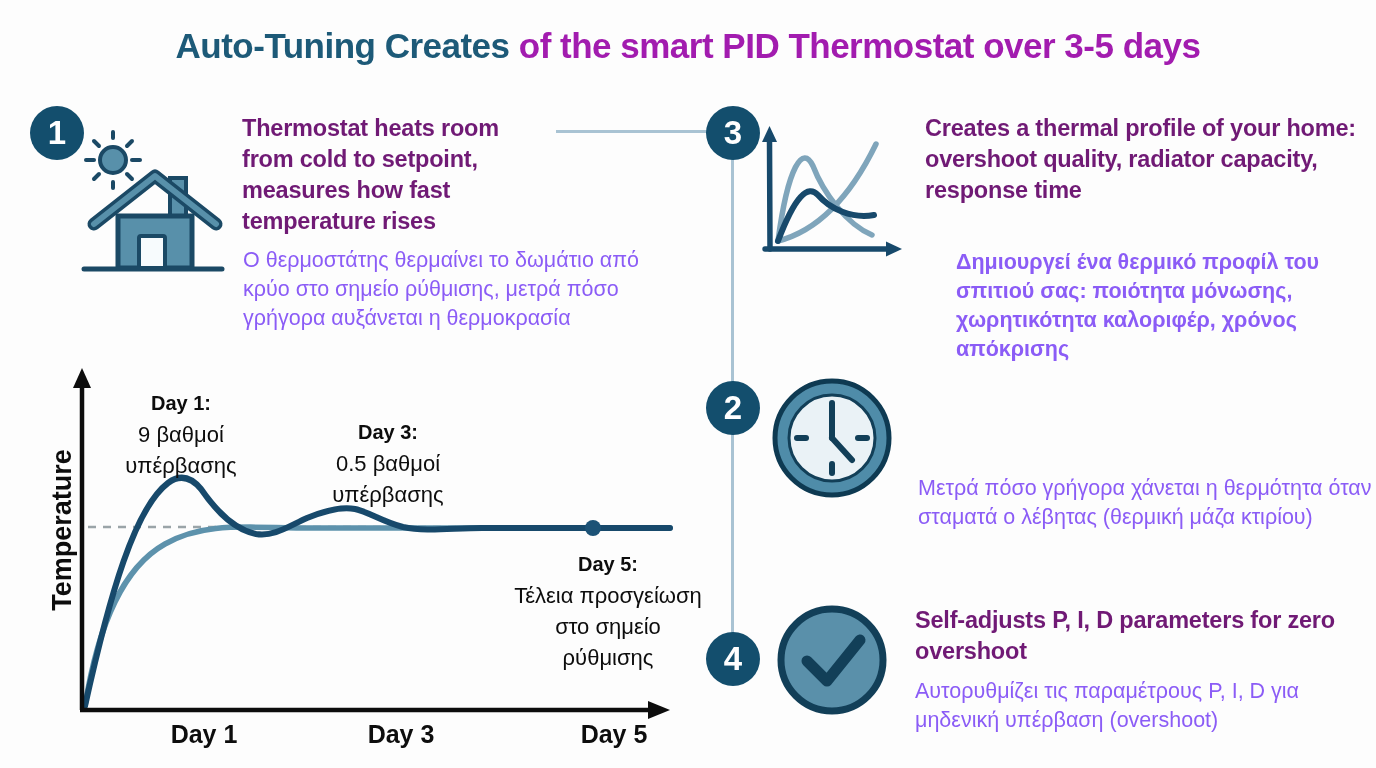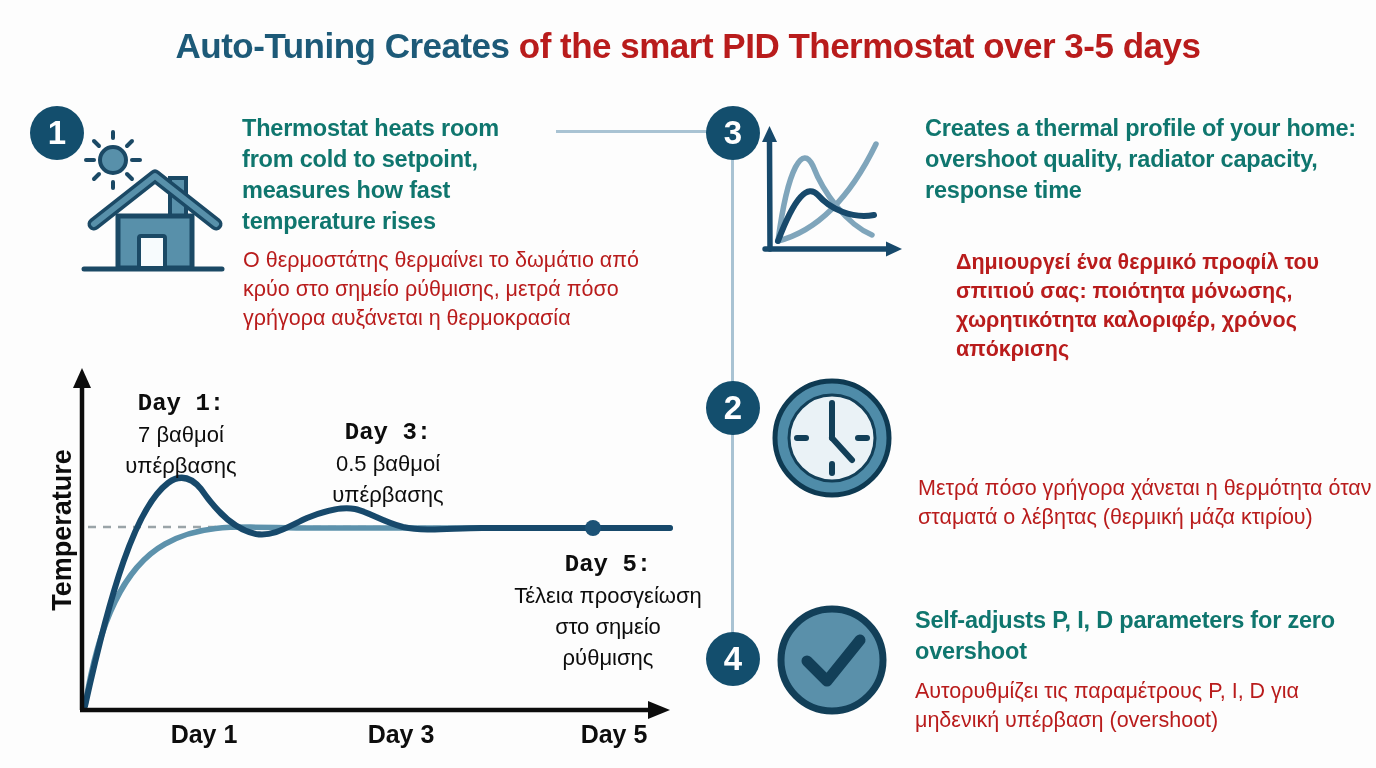--- a/index.html
+++ b/index.html
@@ -11,49 +11,49 @@
     overflow:hidden;
   }
   .canvas { position:relative; width:1376px; height:768px; }
 
   .title {
     position:absolute; top:26px; left:0; width:100%;
     text-align:center; font-size:35px; font-weight:bold; letter-spacing:-0.5px;
     white-space:nowrap;
   }
   .title .hl { color:#1d5a78; }
-  .title .rest { color:#b91c1c; }
+  .title .rest { color:#a21caf; }
 
   .num-circle {
     position:absolute; width:54px; height:54px; border-radius:50%;
     background:#134e6d; color:#ffffff;
     display:flex; align-items:center; justify-content:center;
     font-size:33px; font-weight:bold; z-index:5;
   }
   .connector { position:absolute; background:#a9c3d3; z-index:1; }
 
   .heading {
     position:absolute; font-weight:bold; font-size:23.5px; line-height:31px;
-    letter-spacing:-0.2px; color:#0f766e;
+    letter-spacing:-0.2px; color:#701a75;
   }
   .greek {
-    position:absolute; font-size:21.5px; line-height:29px; color:#b91c1c;
+    position:absolute; font-size:21.5px; line-height:29px; color:#8b5cf6;
   }
 
   svg { position:absolute; overflow:visible; }
 
   .chart-label { position:absolute; font-weight:bold; color:#0d0d0d; }
   .ylabel {
     left:62px; top:530px; font-size:27px;
     transform:translate(-50%,-50%) rotate(-90deg); white-space:nowrap;
   }
   .xtick { top:720px; font-size:25px; transform:translateX(-50%); white-space:nowrap;margin-left:24px; }
 
   .ann { position:absolute; text-align:center; transform:translateX(-50%); line-height:31px; white-space:nowrap; }
-  .ann .ann-title { font-weight:bold; font-size:24px; display:block;font-family:Liberation Mono, monospace; }
+  .ann .ann-title { font-weight:bold; font-size:20px; display:block; }
   .ann .ann-line { font-size:22px; display:block; }
 </style>
 </head>
 <body>
 
 <div class="canvas">
 
   <div class="title">
     <span class="hl">Auto-Tuning Creates</span><span class="rest"> of the smart PID Thermostat over 3-5 days</span>
   </div>
@@ -154,21 +154,21 @@
     <polygon points="640,352 618,343 618,361" fill="#0d0d0d"></polygon>
   </svg>
 
   <div class="chart-label ylabel">Temperature</div>
   <div class="chart-label xtick" style="left:180px;">Day 1</div>
   <div class="chart-label xtick" style="left:377px;">Day 3</div>
   <div class="chart-label xtick" style="left:590px;">Day 5</div>
 
   <div class="ann" style="left:181px; top:388px;">
     <span class="ann-title">Day 1:</span>
-    <span class="ann-line">7 βαθμοί</span>
+    <span class="ann-line">9 βαθμοί</span>
     <span class="ann-line">υπέρβασης</span>
   </div>
   <div class="ann" style="left:388px; top:417px;">
     <span class="ann-title">Day 3:</span>
     <span class="ann-line">0.5 βαθμοί</span>
     <span class="ann-line">υπέρβασης</span>
   </div>
   <div class="ann" style="left:608px; top:549px;">
     <span class="ann-title">Day 5:</span>
     <span class="ann-line">Τέλεια προσγείωση</span>

